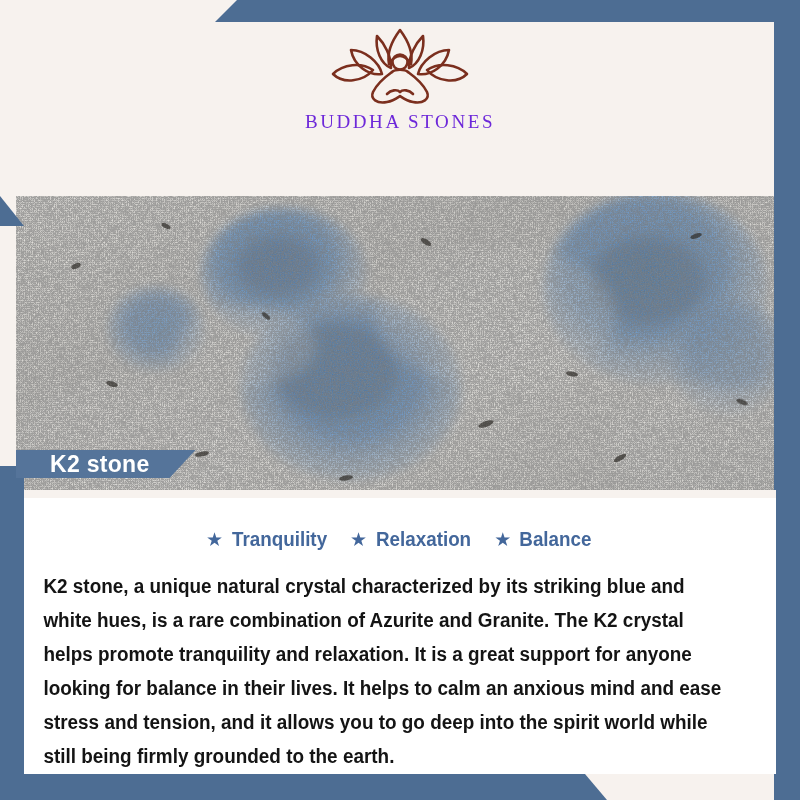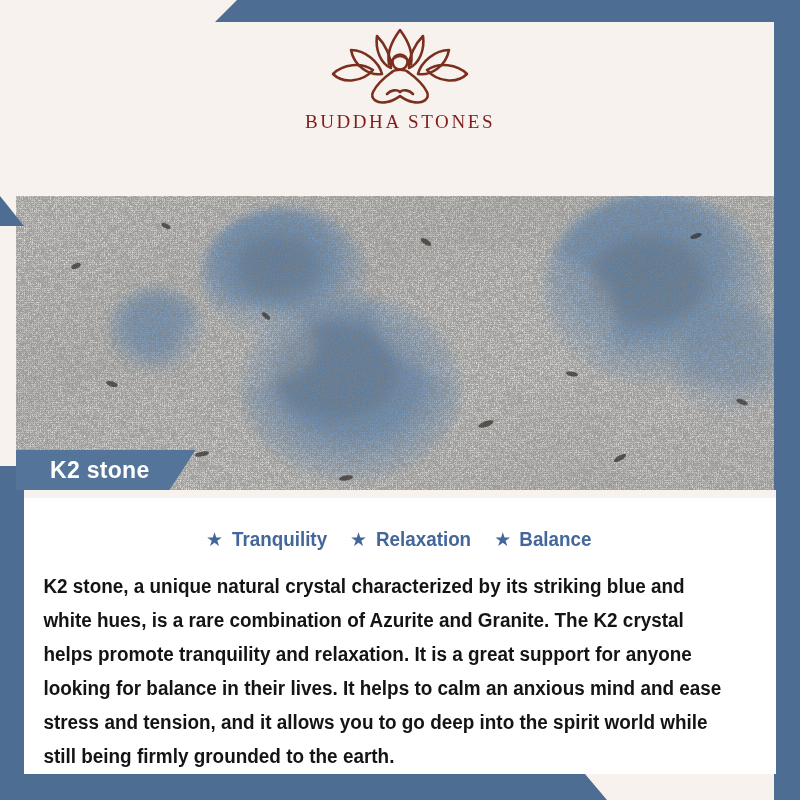--- a/index.html
+++ b/index.html
@@ -90,21 +90,21 @@
   .logo-mark {
     width: 150px;
     height: 86px;
     margin-top: 2px;
     display: block;
   }
   .logo-wordmark {
     font-family: "Liberation Serif", serif;
     font-size: 19px;
     letter-spacing: 2.6px;
-    color: #7f1d1d;
+    color: #6d28d9;
     margin-top: 1px;
     white-space: nowrap;
   }
 
   
   .title-banner {
     position: absolute;
     left: 155px;
     top: 142px;
     width: 490px;
@@ -136,21 +136,21 @@
     z-index: 1;
     background: #d8d5cf;
   }
   .photo-svg { display: block; width: 768px; height: 300px; }
 
   
   .stone-badge {
     position: absolute;
     left: 16px;
     top: 450px;
-    height: 40px;
+    height: 28px;
     padding: 0 46px 0 34px;
     background: #55749a;
     clip-path: polygon(0 0, 100% 0, calc(100% - 26px) 100%, 0 100%);
     display: flex;
     align-items: center;
     z-index: 7;
   }
   .stone-badge-label {
     font-family: "Liberation Sans Narrow", "Liberation Sans", sans-serif;
     font-weight: bold;

